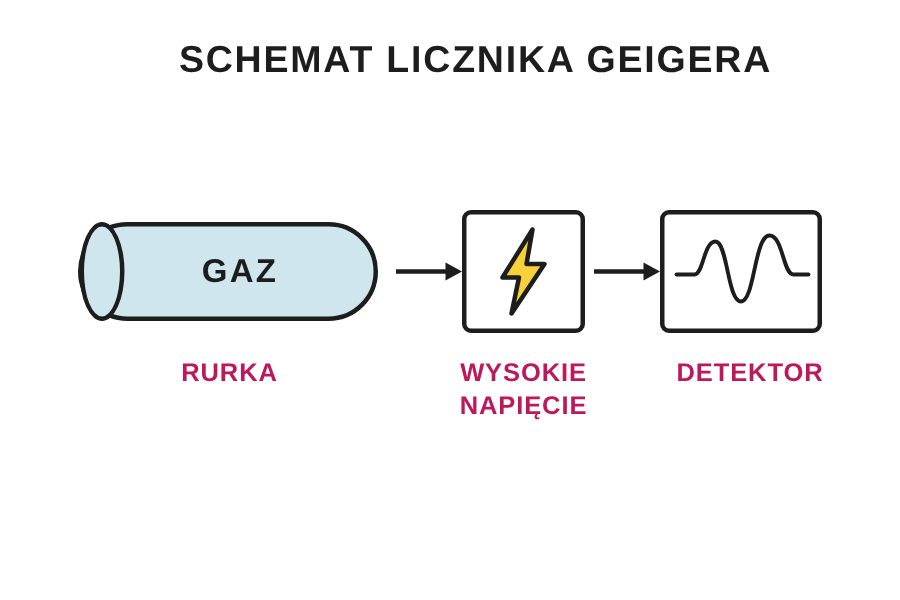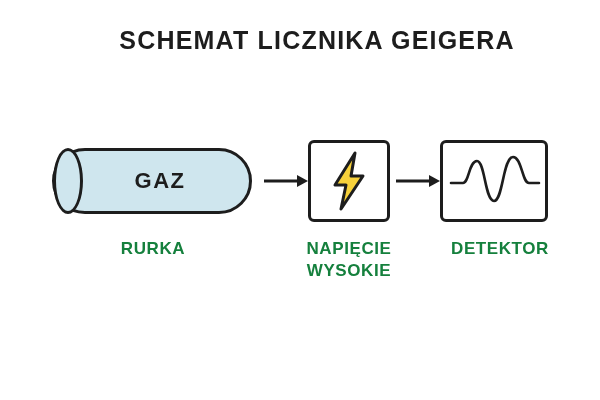--- a/index.html
+++ b/index.html
@@ -125,21 +125,21 @@
   }
 
   
   .caption {
     position: absolute;
     text-align: center;
     font-size: 17px;
     font-weight: bold;
     line-height: 1.32;
     letter-spacing: 0.6px;
-    color: #15803d;
+    color: #be185d;
   }
   .caption-tube {
     left: 22px;
     top: 118px;
     width: 262px;
   }
   .caption-hv {
     left: 274px;
     top: 118px;
     width: 150px;
@@ -194,22 +194,22 @@
           <path d="M8 40 L20 40 C26 40 26 18 34 18 C42 18 42 58 51 58 C60 58 60 14 70 14 C79 14 79 40 86 40 L96 40" fill="none" stroke="#1d1d1d" stroke-width="2.6" stroke-linecap="round" stroke-linejoin="round"></path>
         </svg>
       </span>
     </div>
 
     <div class="caption caption-tube">
       <span class="line">RURKA</span>
     </div>
 
     <div class="caption caption-hv">
+      <span class="line">WYSOKIE</span>
       <span class="line">NAPIĘCIE</span>
-      <span class="line">WYSOKIE</span>
     </div>
 
     <div class="caption caption-det">
       <span class="line">DETEKTOR</span>
     </div>
 
   </div>
 </div>
 
 </body></html>

